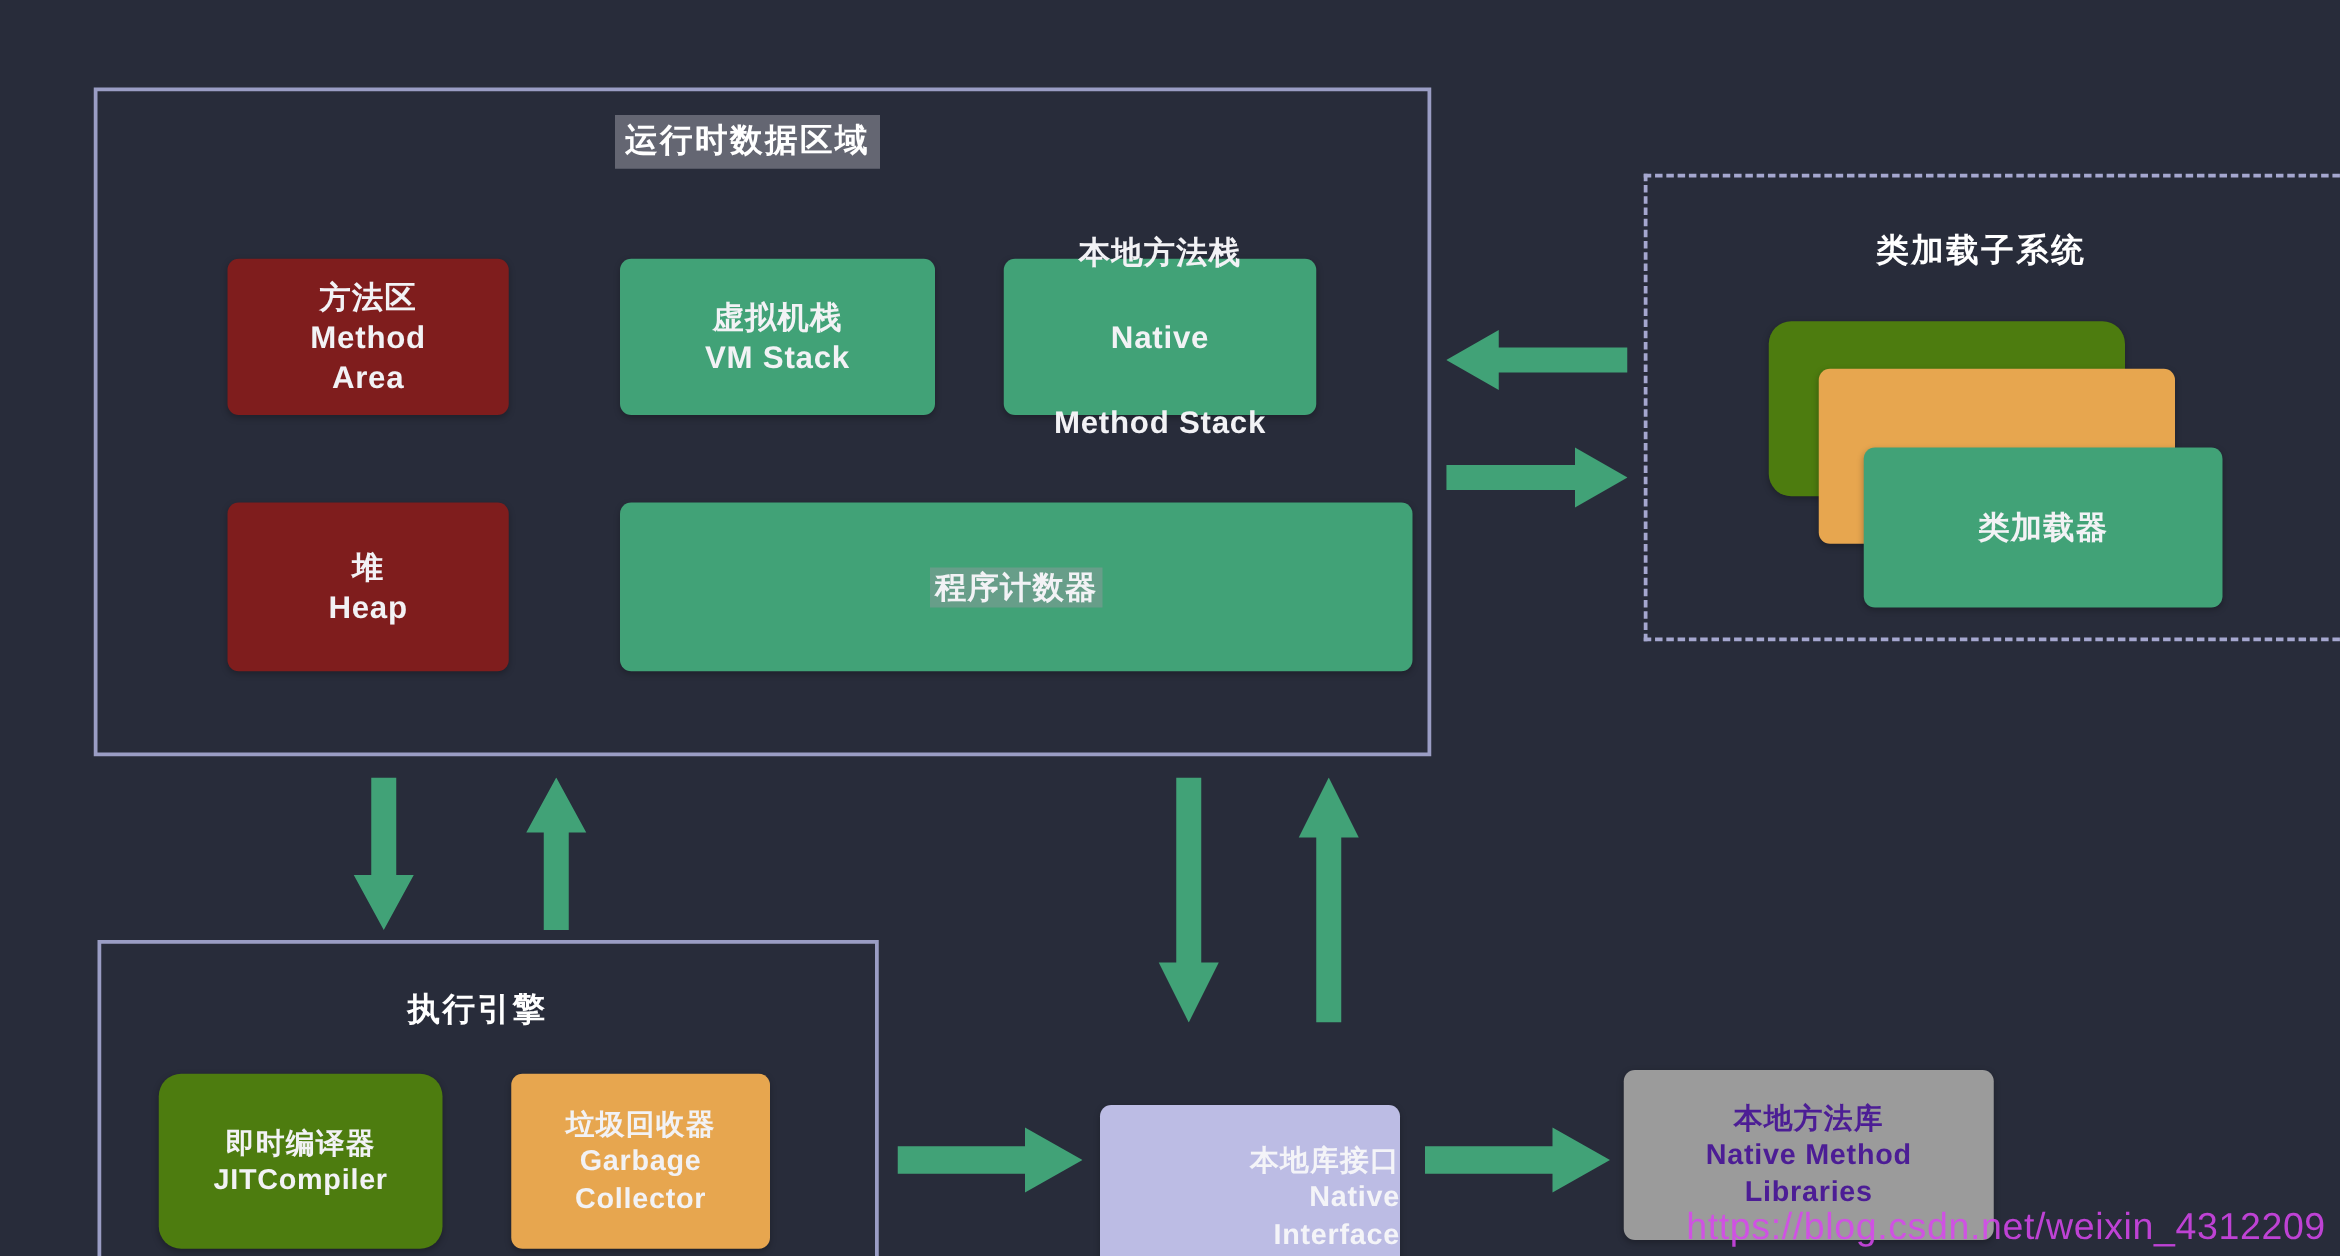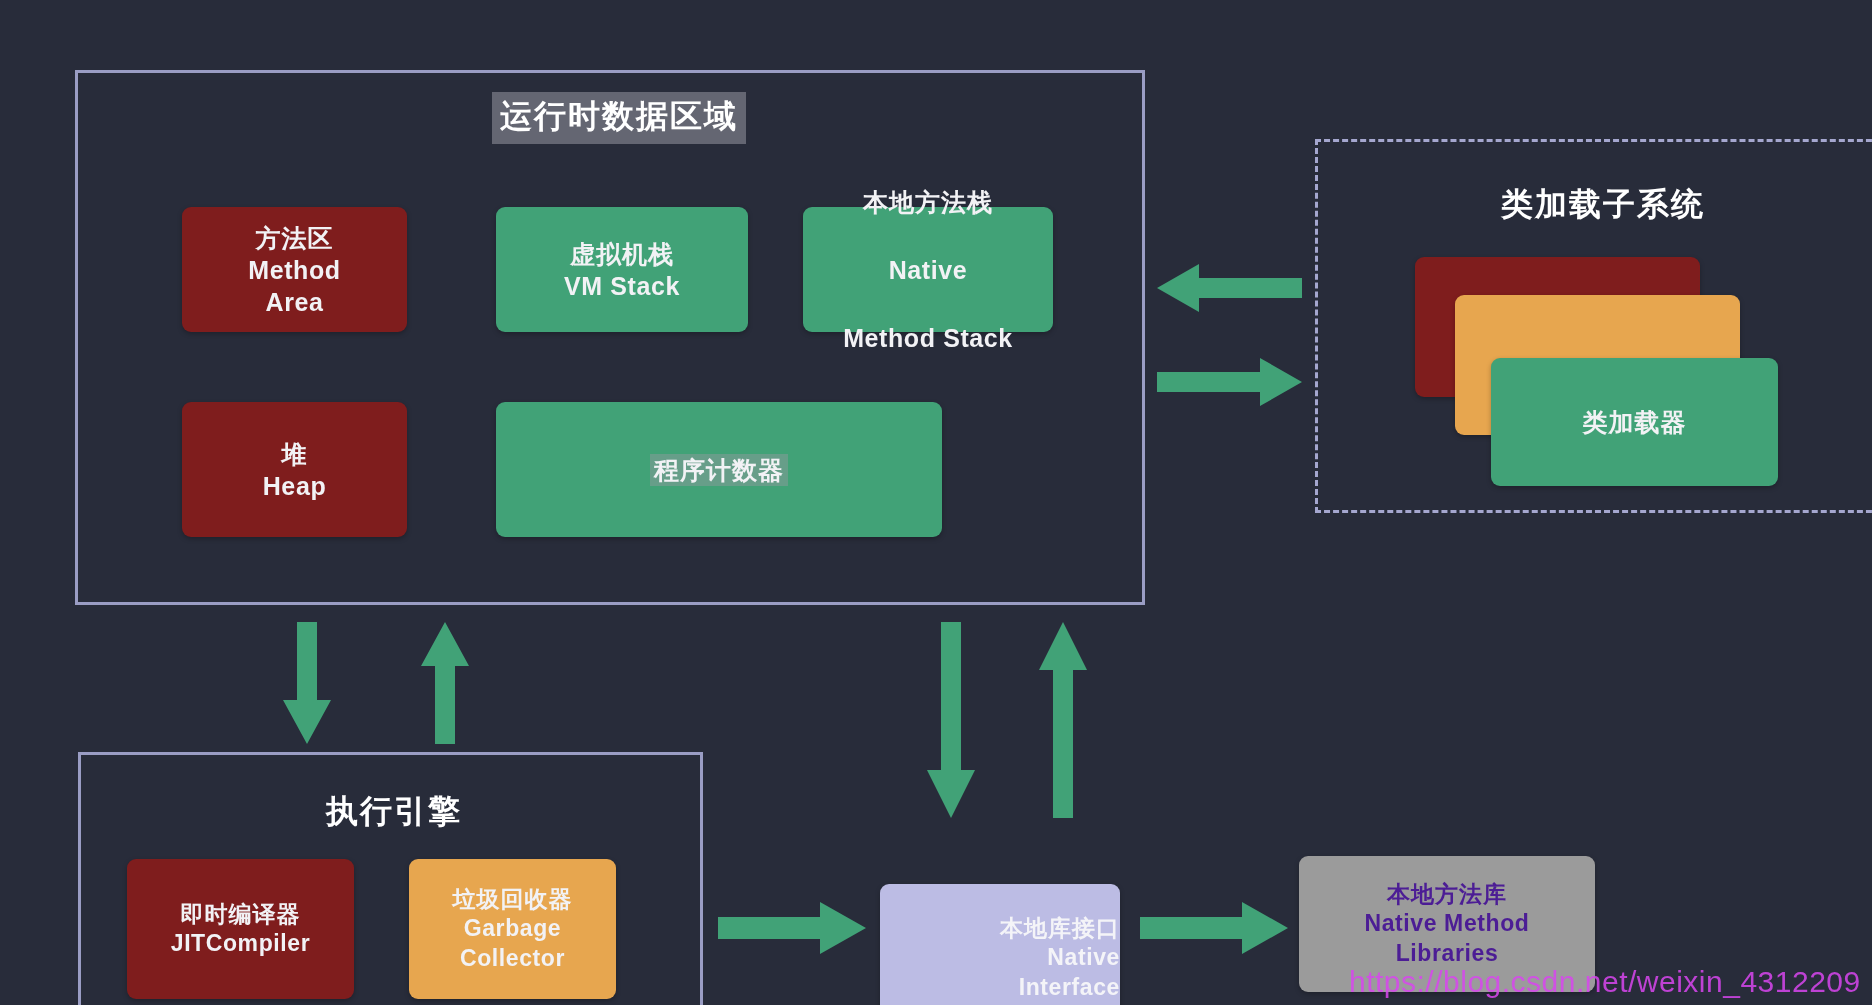--- a/index.html
+++ b/index.html
@@ -46,31 +46,31 @@
   }
   .card .en {
     font-weight: bold;
     font-size: 25px;
     letter-spacing: 0.6px;
   }
   .card.small .cn, .card.small .en { font-size: 23px; }
 
   .c-purple { background: #7f1d1d; }
   .c-green  { background: #41a277; }
-  .c-pink   { background: #7f1d1d; }
+  .c-pink   { background: #4d7c0f; border-radius: 18px; }
   .c-orange { background: #e9a council; }
   .c-orange { background: #e8a council; }
   .c-orange { background: #e7a64f; }
   .c-lav    { background: #bcbce4; color: #f4f4f8; }
   .c-gray   { background: #9b9b9b; color: #4c1d95; }
 
   
   .sec-title {
     position: absolute;
-    font-size: 32px;
+    font-size: 26px;
     font-weight: bold;
     color: #ffffff;
     letter-spacing: 2px;
     white-space: nowrap;
   }
   .sec-title.highlight {
     background: rgba(150,152,160,0.55);
     padding: 3px 8px 5px 8px;
   }
 
@@ -120,21 +120,21 @@
     <span class="cn">本地方法栈</span>
     <span class="en">Native</span>
     <span class="en">Method Stack</span>
   </div>
 
   <div class="card c-purple" style="left:182px; top:402px; width:225px; height:135px;">
     <span class="cn">堆</span>
     <span class="en">Heap</span>
   </div>
 
-  <div class="card c-green" style="left:496px; top:402px; width:446px; height:135px;">
+  <div class="card c-green" style="left:496px; top:402px; width:634px; height:135px;">
     <span class="cn tx-hl">程序计数器</span>
   </div>
 
   <div class="frame dashed" style="left:1315px; top:139px; width:575px; height:374px;"></div>
 
   <div class="sec-title" style="left:1501px; top:183px;">类加载子系统</div>
 
   <div class="card c-pink" style="left:1415px; top:257px; width:285px; height:140px;"></div>
   <div class="card c-orange" style="left:1455px; top:295px; width:285px; height:140px;"></div>
   <div class="card c-green" style="left:1491px; top:358px; width:287px; height:128px;">

